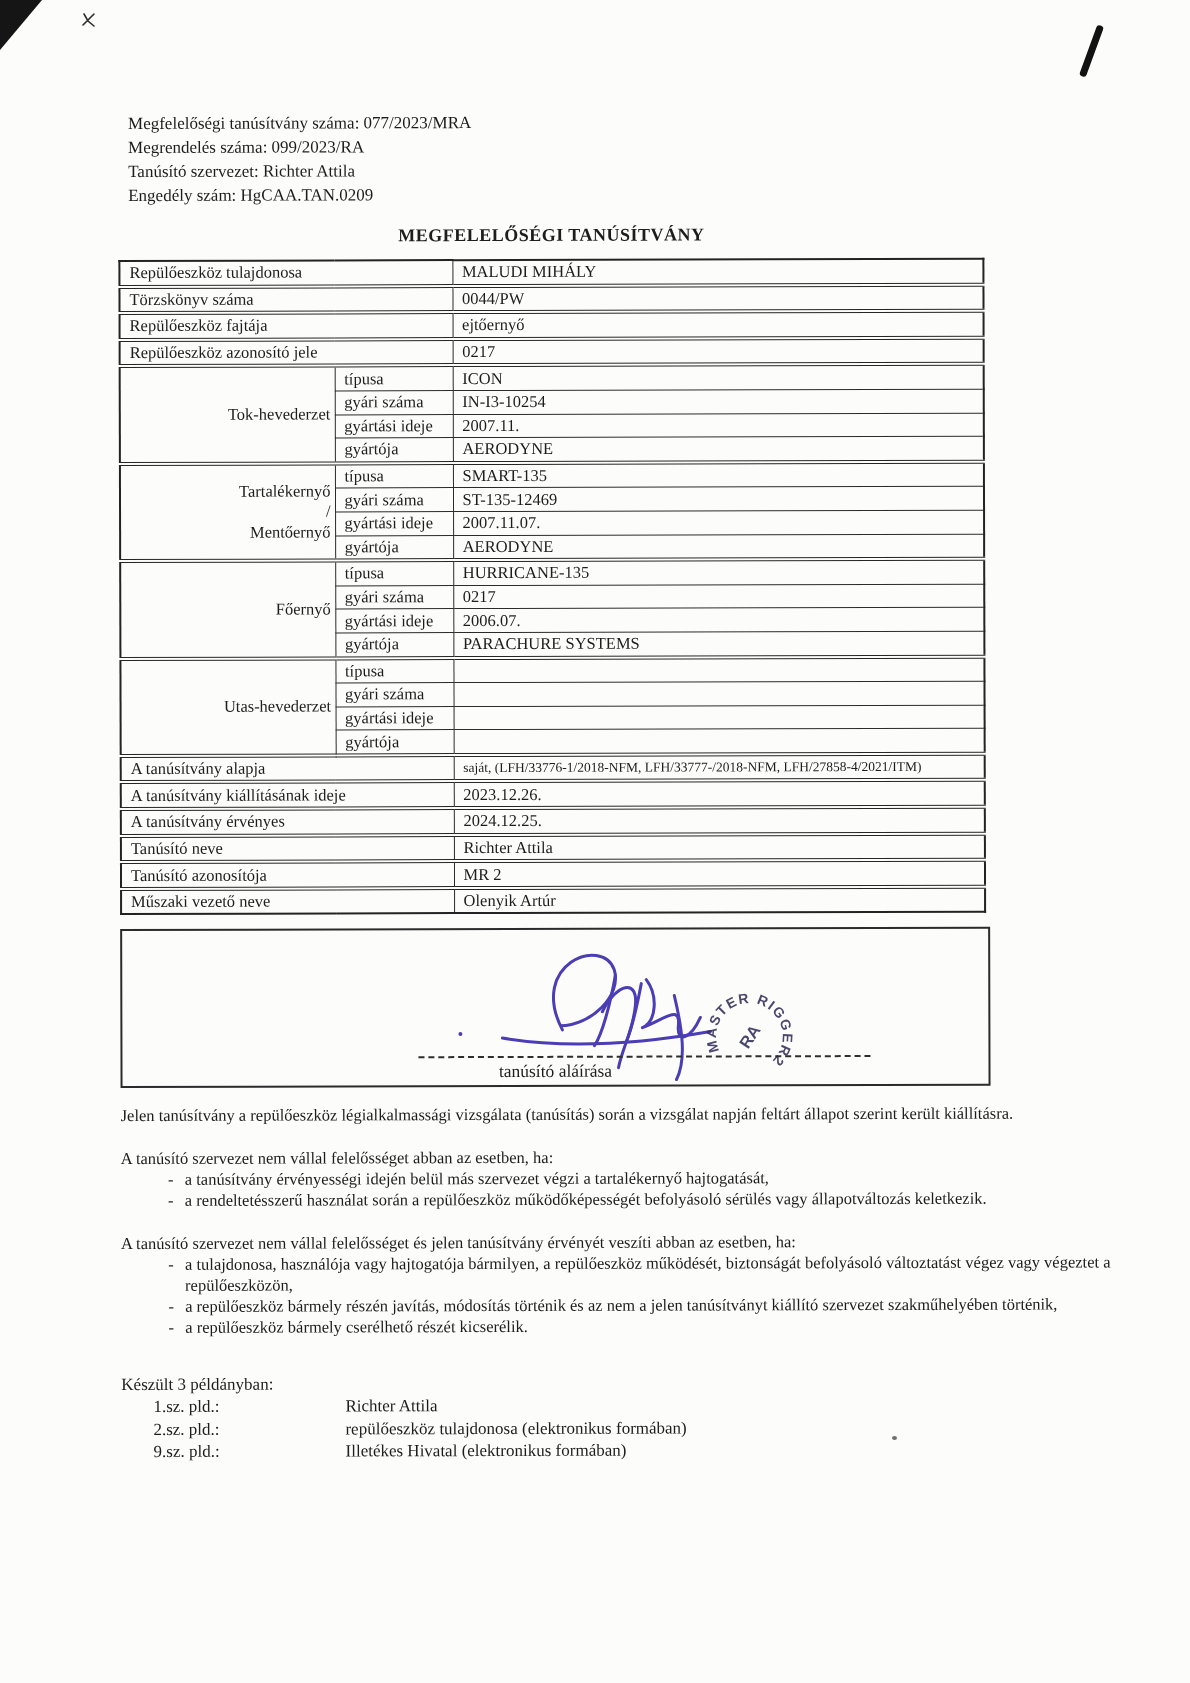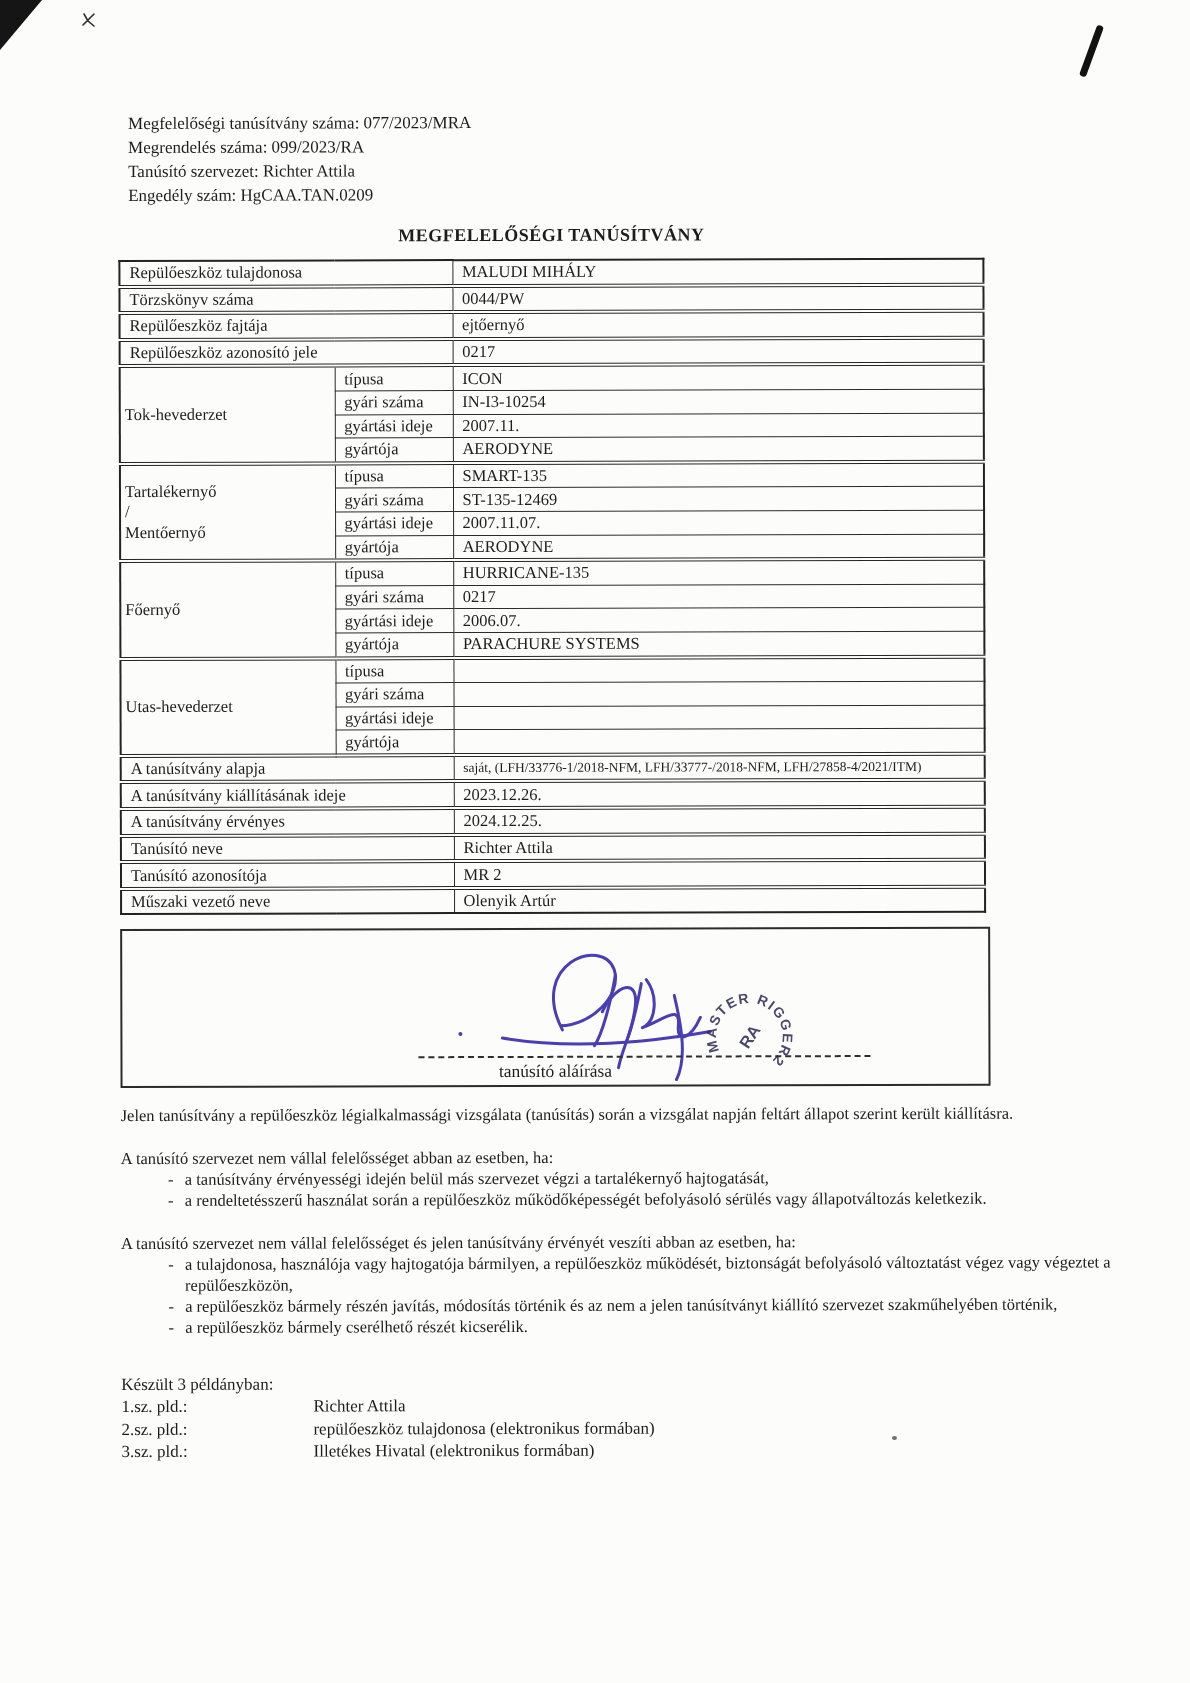--- a/index.html
+++ b/index.html
@@ -16,42 +16,42 @@
   .hdr { margin-left:10px; font-size:17px; line-height:24px; }
 
   
   .title-wrap { width:866px; text-align:center; margin-top:18px; }
   .title { font-size:18px; font-weight:bold; letter-spacing:0.5px; }
 
   
   .doc-table { width:866px; border-collapse:collapse; margin-top:13px; font-size:16.5px; border:2.5px solid #232323; table-layout:fixed; }
   .doc-table td { border:1.5px solid #2b2b2b; padding:1px 9px; height:20.6px; vertical-align:middle; overflow:hidden; white-space:nowrap; }
   .doc-table tr.dsep > td { border-top:4px double #262626; }
-  .doc-table td.grp { text-align:left; white-space:pre-line; line-height:1.25; padding:1px 4px; }
+  .doc-table td.grp { text-align:right; white-space:pre-line; line-height:1.25; padding:1px 4px; }
   .doc-table td.val.small { font-size:13.5px; }
 
   
   .sigbox { position:relative; width:866px; height:155px; border:2px solid #2b2b2b; margin-top:14px; }
   .dash-line { position:absolute; left:296px; top:126px; width:452px; border-top:2.5px dashed #2e2e2e; }
   .sig-label { position:absolute; left:0; top:131px; width:866px; text-align:center; font-size:17.5px; }
   .sig-svg { position:absolute; left:320px; top:4px; }
   .stamp-svg { position:absolute; left:575px; top:55px; opacity:0.88; }
   .ink-dot { position:absolute; left:336px; top:102px; width:4px; height:4px; border-radius:50%; background:#4a3db5; }
 
   
   .p1 { margin-top:17px; font-size:16.5px; line-height:21px; }
   .sec-heading { margin-top:22px; font-size:16.5px; line-height:21px; }
   .li { display:flex; font-size:16.5px; line-height:21px; }
   .dash { width:28px; margin-left:36px; text-align:center; flex:none; }
   .li-text { flex:1; padding-right:6px; }
 
   
   .copies-heading { margin-top:36px; font-size:17px; line-height:22px; }
   .copy-row { display:flex; font-size:17px; line-height:22.5px; }
-  .copy-no { width:192px; flex:none; }
+  .copy-no { width:192px; flex:none;margin-left:32px; }
 
   
   .artifact-tl { position:absolute; left:0; top:0; width:0; height:0; border-top:50px solid #151515; border-right:42px solid transparent; }
   .artifact-x { position:absolute; left:80px; top:10px; }
   .artifact-tr { position:absolute; left:1088px; top:24px; width:7px; height:54px; background:#121212; transform:rotate(20deg); border-radius:3px; }
   .artifact-dot { position:absolute; left:892px; top:1436px; width:5px; height:4px; background:#6f6f6f; border-radius:50%; }
 </style>
 </head>
 <body>
 
@@ -259,18 +259,18 @@
     <div class="copies-heading">Készült 3 példányban:</div>
     <div class="copy-row">
       <span class="copy-no">1.sz. pld.:</span>
       <span class="copy-recipient">Richter Attila</span>
     </div>
     <div class="copy-row">
       <span class="copy-no">2.sz. pld.:</span>
       <span class="copy-recipient">repülőeszköz tulajdonosa (elektronikus formában)</span>
     </div>
     <div class="copy-row">
-      <span class="copy-no">3.sz. pld.:</span>
+      <span class="copy-no">9.sz. pld.:</span>
       <span class="copy-recipient">Illetékes Hivatal (elektronikus formában)</span>
     </div>
 
   </div>
 </div>
 
 </body></html>

